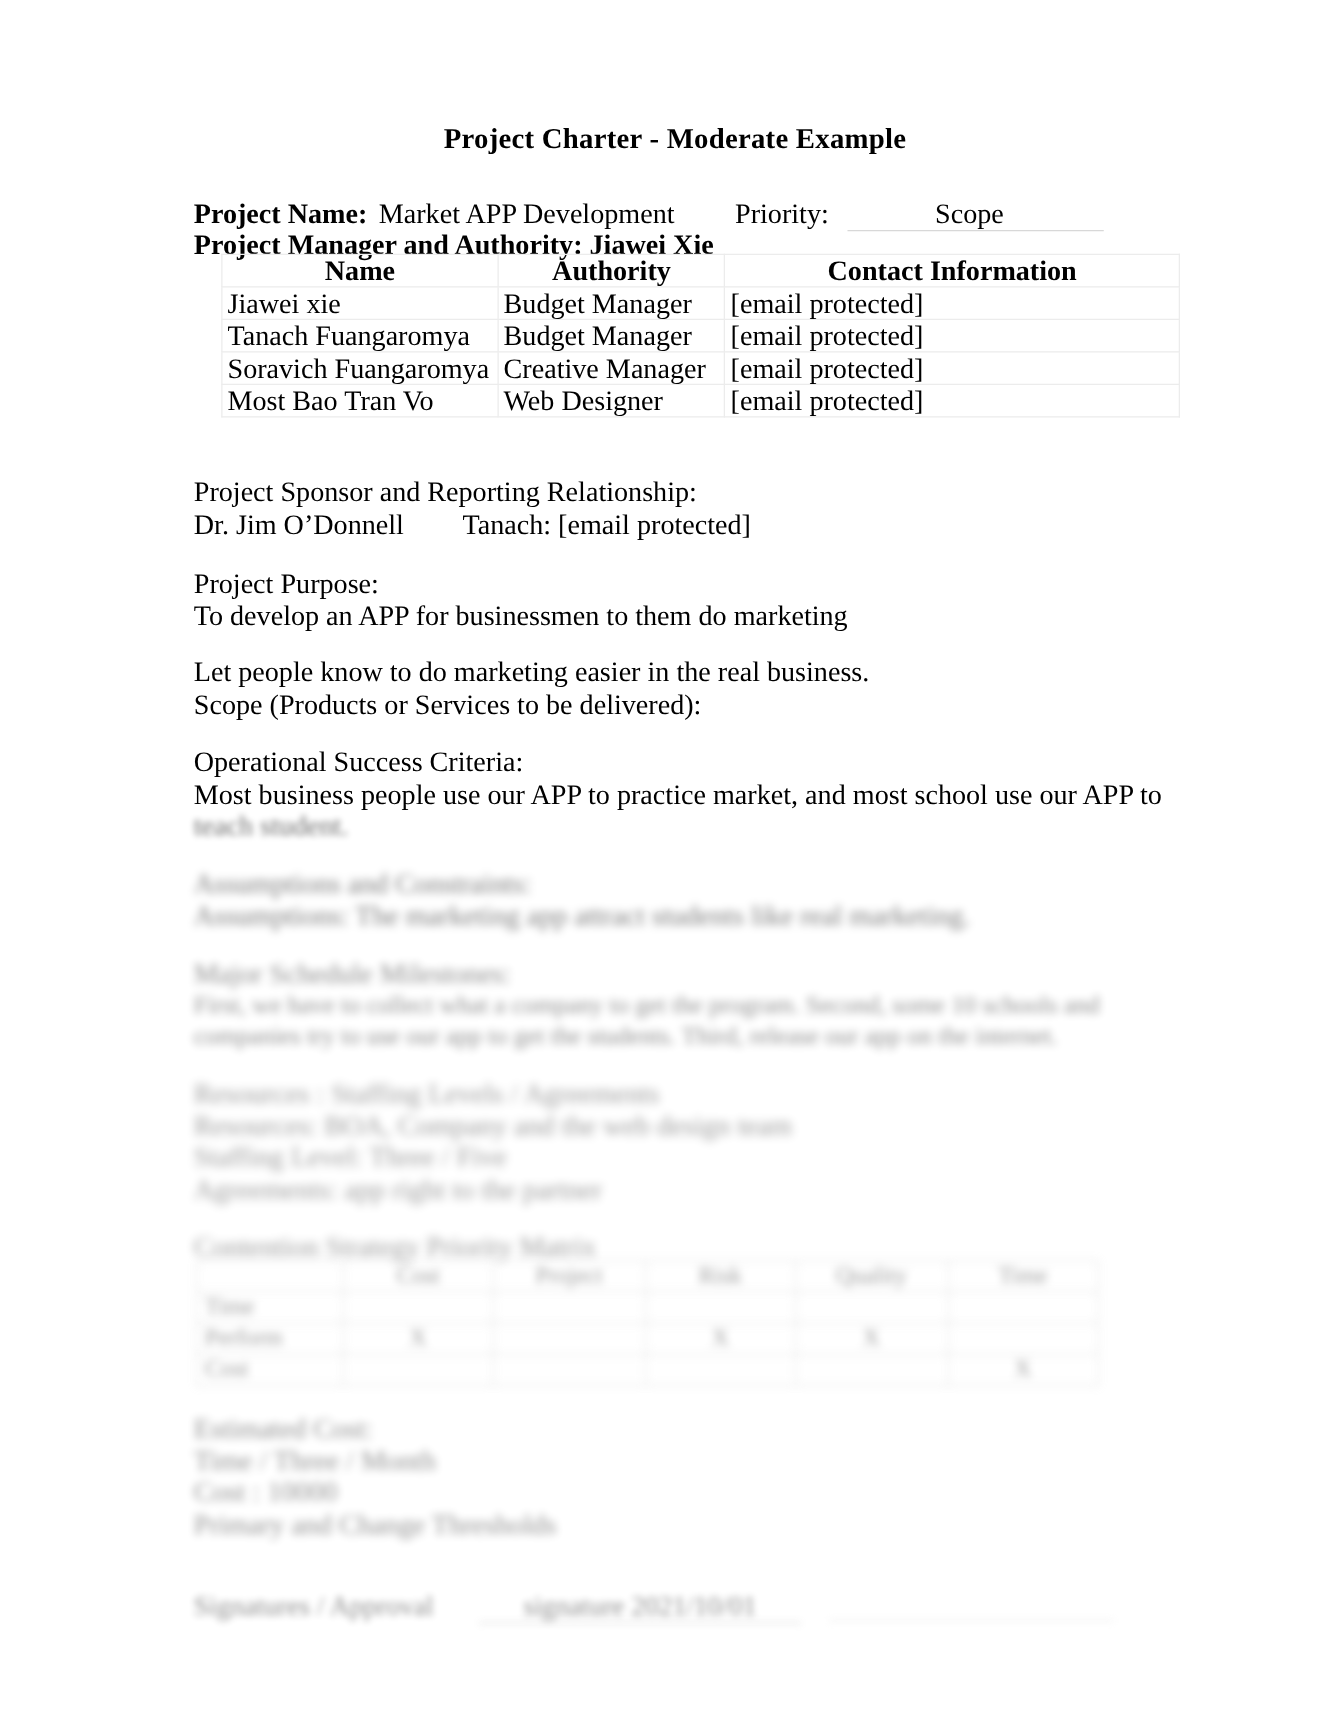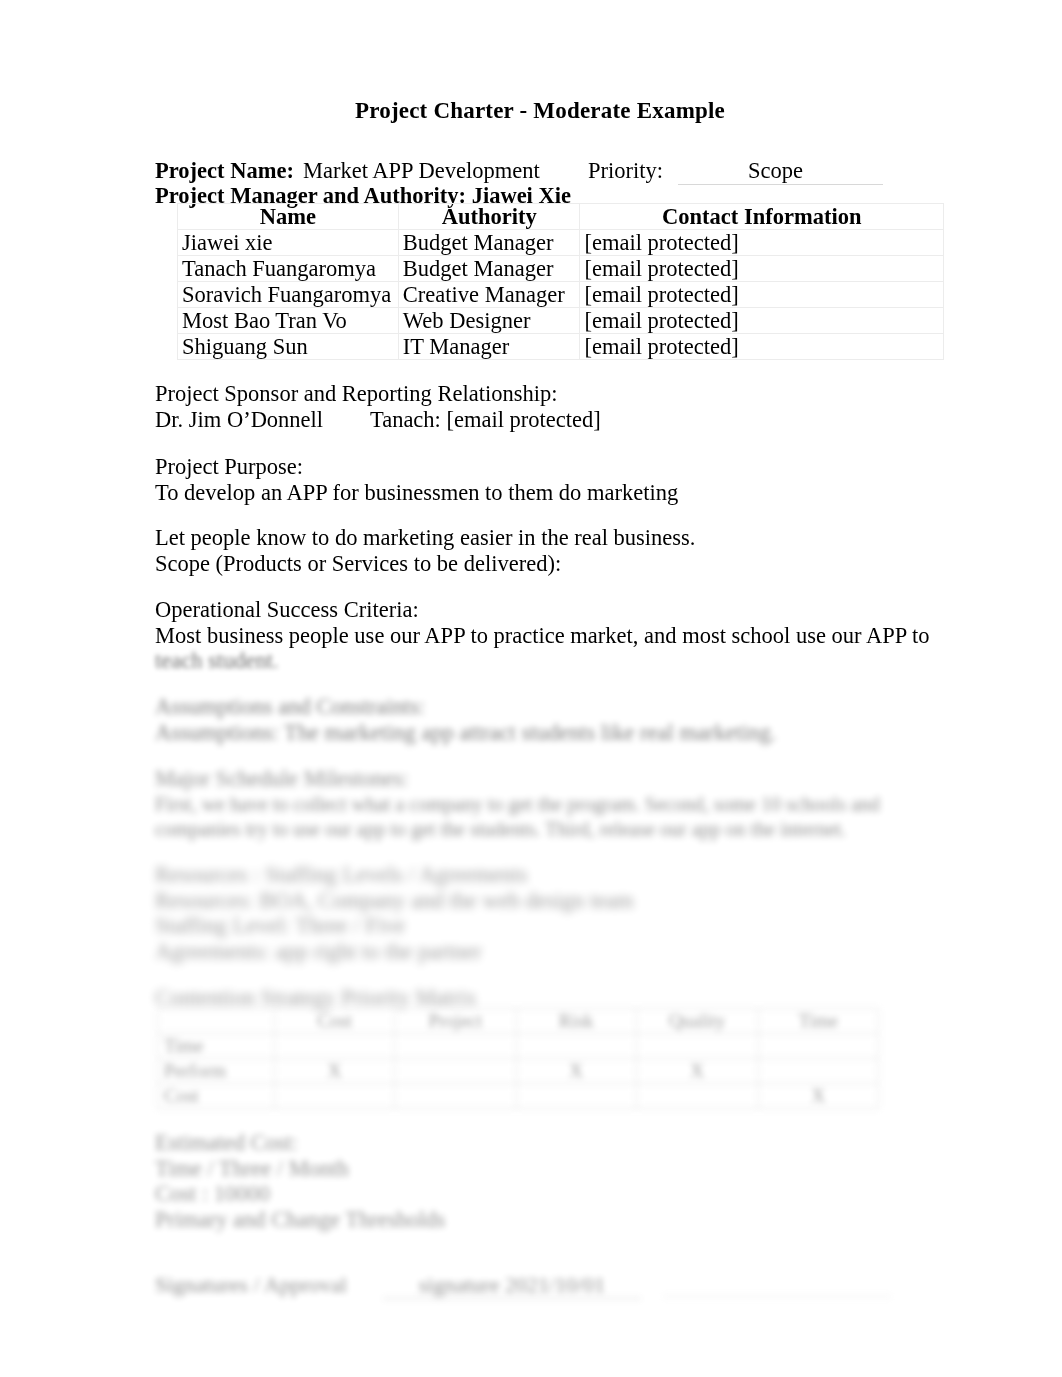--- a/index.html
+++ b/index.html
@@ -227,25 +227,20 @@
           <td>[email protected]</td>
         </tr>
         <tr>
           <td>Soravich Fuangaromya</td>
           <td>Creative Manager</td>
           <td>[email protected]</td>
         </tr>
         <tr>
           <td>Most Bao Tran Vo</td>
           <td>Web Designer</td>
-          <td>[email protected]</td>
-        </tr>
-        <tr>
-          <td>Shiguang Sun</td>
-          <td>IT Manager</td>
           <td>[email protected]</td>
         </tr>
       </tbody>
     </table>
 
     <div class="section b0" style="top:381px;">
       <div class="line">Project Sponsor and Reporting Relationship:</div>
       <div class="line">
         <span>Dr. Jim O’Donnell</span>
         <span style="display:inline-block;width:36px;"></span>

